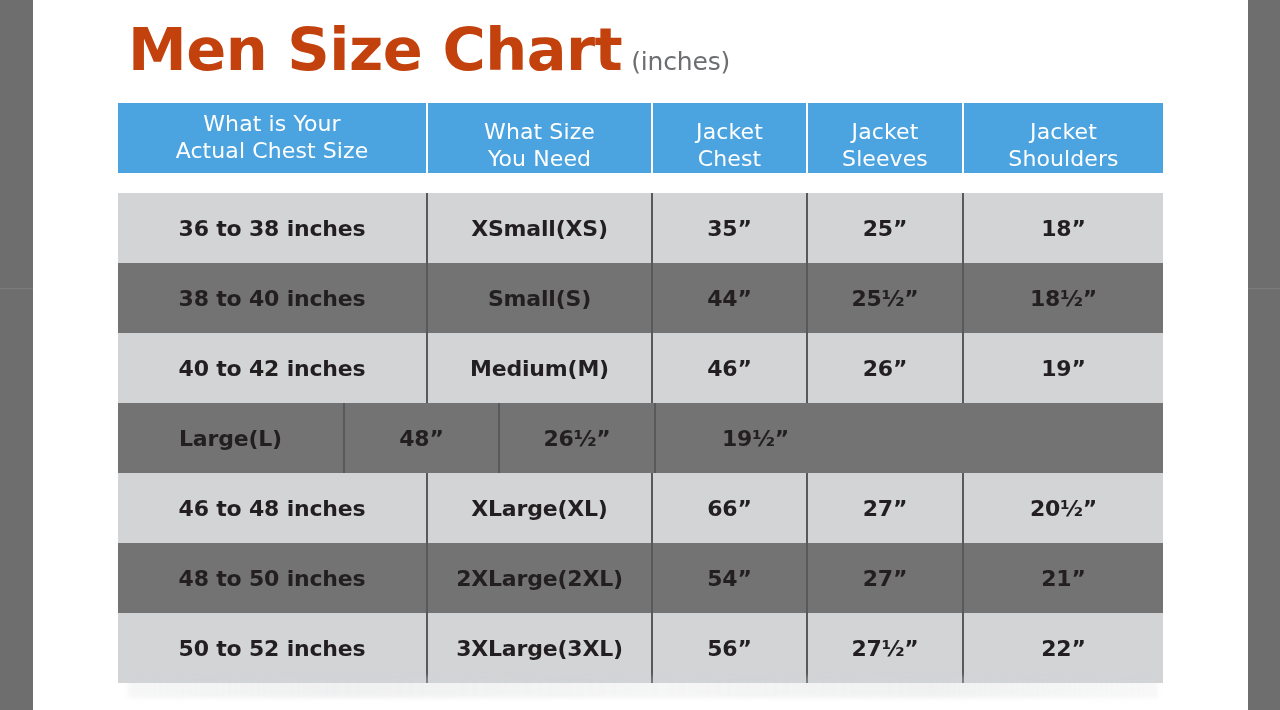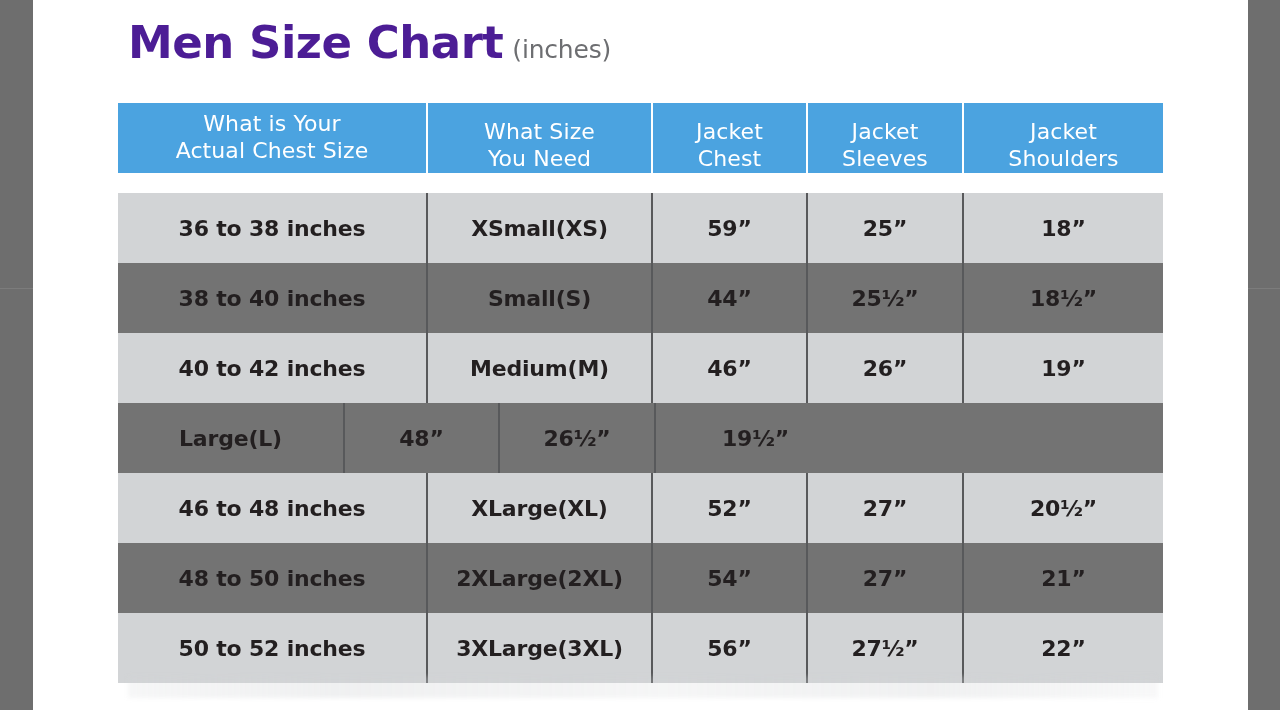--- a/index.html
+++ b/index.html
@@ -53,23 +53,23 @@
 
   
   .title-block {
     position: absolute;
     left: 95px;
     top: 20px;
     white-space: nowrap;
   }
   .title-main {
     font-family: "DejaVu Sans", sans-serif;
-    font-size: 45px;
+    font-size: 59px;
     font-weight: 700;
-    color: #4c1d95;
+    color: #c2410c;
     letter-spacing: -0.5px;
     line-height: 1;
   }
   .title-sub {
     font-family: "DejaVu Sans", sans-serif;
     font-size: 25px;
     font-weight: 400;
     color: #6d6e71;
     letter-spacing: -0.2px;
     margin-left: 9px;
@@ -206,21 +206,21 @@
           <div class="lines">
             <span>Jacket</span>
             <span>Shoulders</span>
           </div>
         </div>
       </div>
 
       <div class="row data shaded">
         <div class="cell c0">36 to 38 inches</div>
         <div class="cell c1">XSmall(XS)</div>
-        <div class="cell c2">59”</div>
+        <div class="cell c2">35”</div>
         <div class="cell c3">25”</div>
         <div class="cell c4">18”</div>
       </div>
 
       <div class="row data plain">
         <div class="cell c0">38 to 40 inches</div>
         <div class="cell c1">Small(S)</div>
         <div class="cell c2">44”</div>
         <div class="cell c3">25½”</div>
         <div class="cell c4">18½”</div>
@@ -237,21 +237,21 @@
       <div class="row data plain">
         <div class="cell c1">Large(L)</div>
         <div class="cell c2">48”</div>
         <div class="cell c3">26½”</div>
         <div class="cell c4">19½”</div>
       </div>
 
       <div class="row data shaded">
         <div class="cell c0">46 to 48 inches</div>
         <div class="cell c1">XLarge(XL)</div>
-        <div class="cell c2">52”</div>
+        <div class="cell c2">66”</div>
         <div class="cell c3">27”</div>
         <div class="cell c4">20½”</div>
       </div>
 
       <div class="row data plain">
         <div class="cell c0">48 to 50 inches</div>
         <div class="cell c1">2XLarge(2XL)</div>
         <div class="cell c2">54”</div>
         <div class="cell c3">27”</div>
         <div class="cell c4">21”</div>

